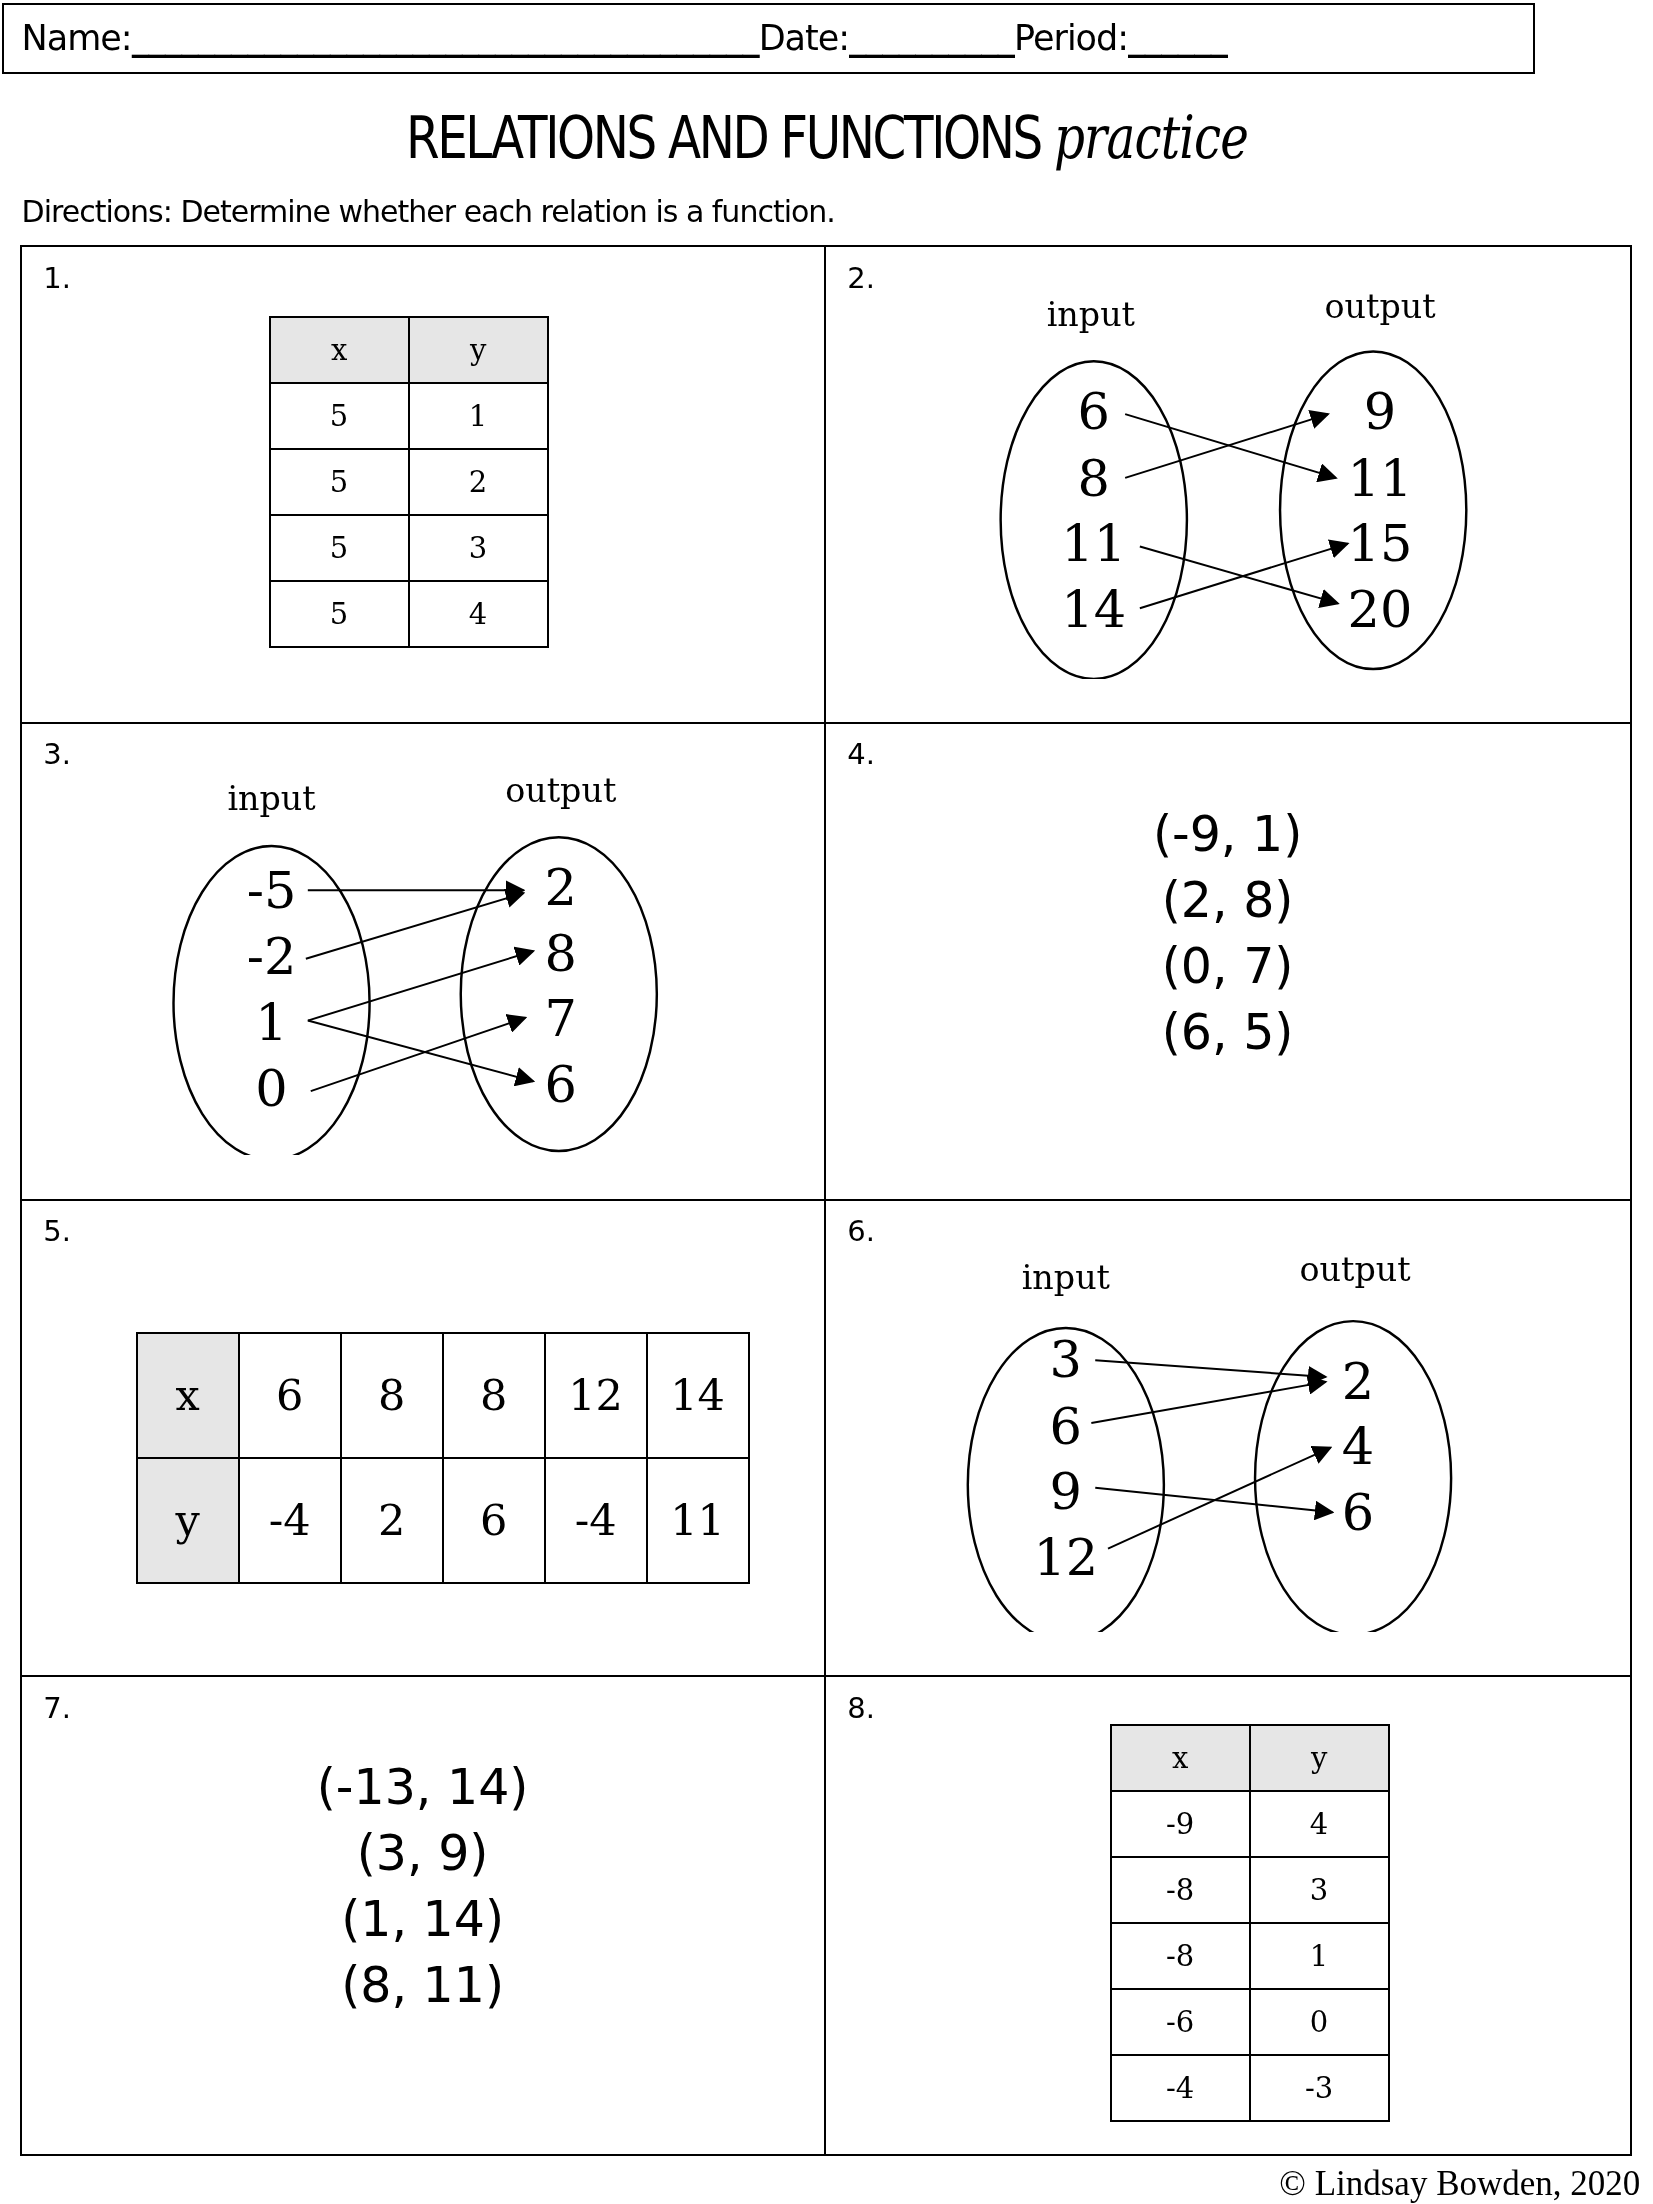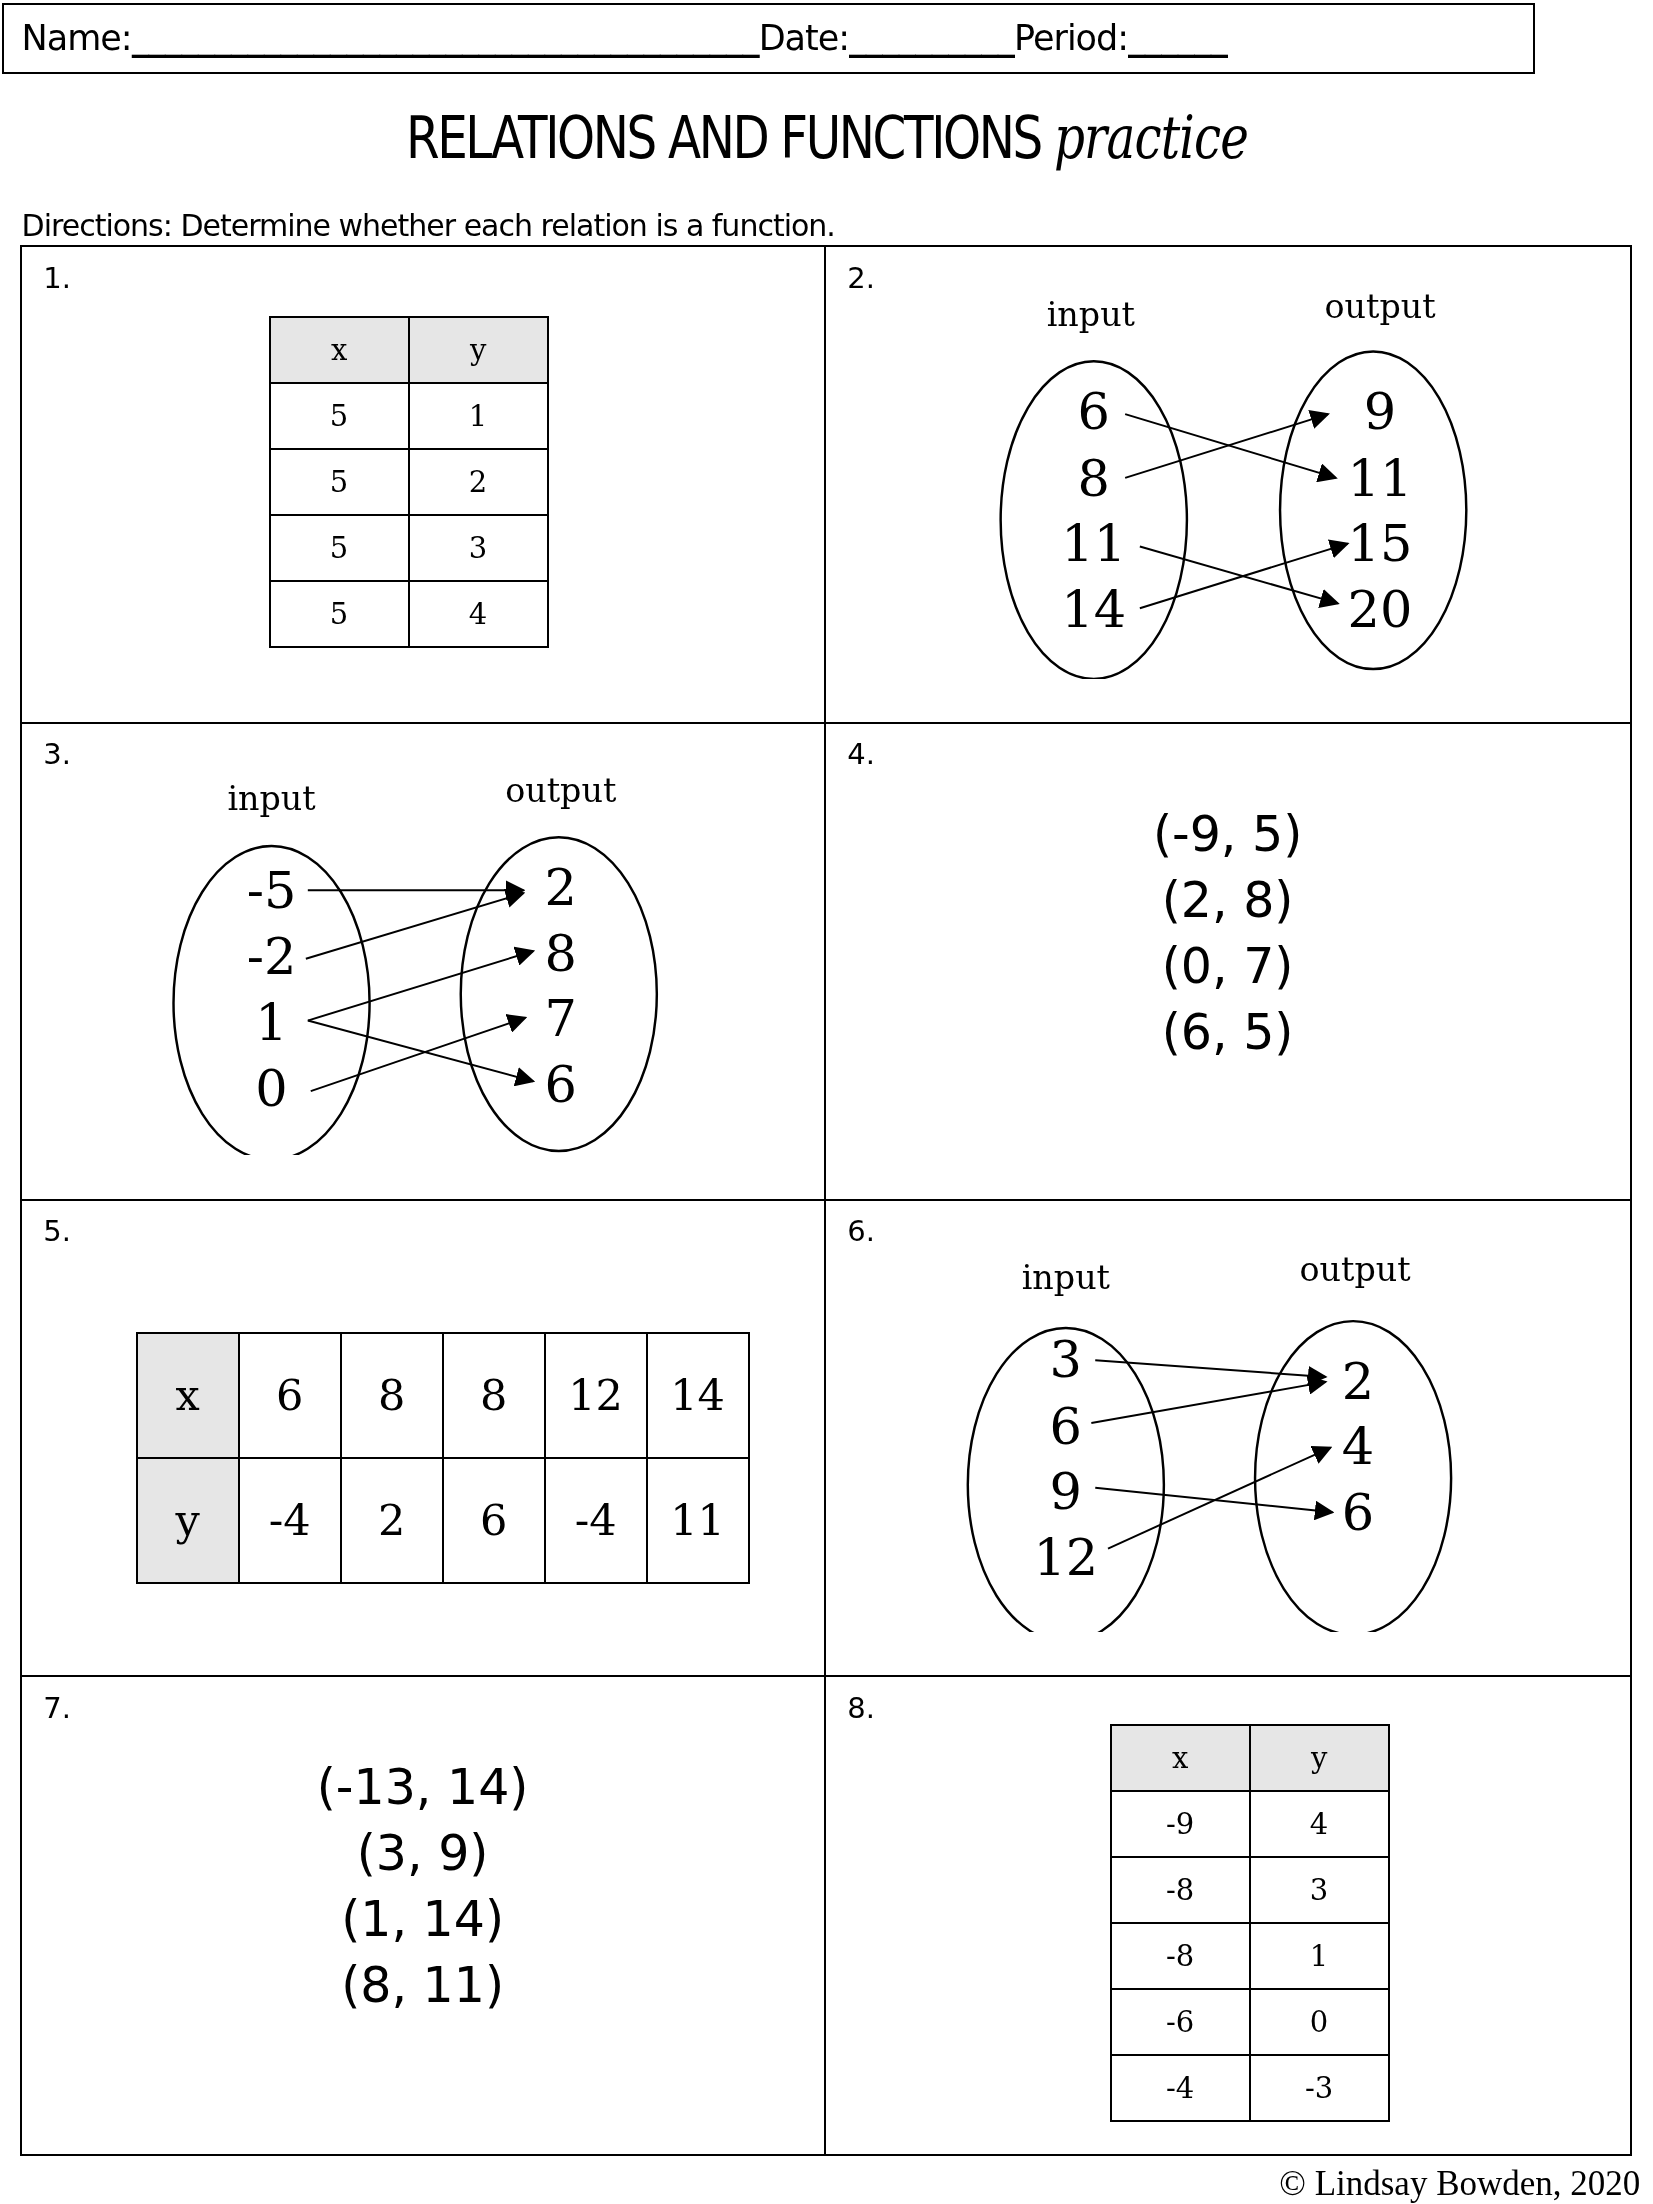--- a/index.html
+++ b/index.html
@@ -1,21 +1,21 @@
 <!DOCTYPE html>
 <html><head>
 <meta charset="utf-8">
 <style>
   html, body { margin:0; padding:0; background:#fff; }
   body { width:1654px; height:2204px; position:relative; font-family:"DejaVu Serif", serif; color:#000; overflow:hidden; }
   .hdr { position:absolute; left:2px; top:2.9px; width:1533px; height:71px; border:2.9px solid #000; box-sizing:border-box; font-family:"DejaVu Sans", sans-serif; font-size:35px; display:flex; align-items:center; padding-left:17.6px; letter-spacing:-1px; }
   .hdr .blank { flex:0 0 auto;font-weight:bold; }
   .title { position:absolute; top:103px; left:0; width:1654px; text-align:center; font-family:"DejaVu Sans", sans-serif; font-size:59px; letter-spacing:-2.9px; transform:scaleX(0.82); }
   .title .script { font-family:"DejaVu Serif", serif; font-style:italic; letter-spacing:-1px; }
-  .dir { position:absolute; left:21.6px; top:208px; font-family:"DejaVu Sans", sans-serif; font-size:30px; letter-spacing:-1px; }
+  .dir { position:absolute; left:21.6px; top:194px; font-family:"DejaVu Sans", sans-serif; font-size:30px; letter-spacing:-1px; }
   .grid { position:absolute; left:19.6px; top:245px; width:1612px; height:1911px; border:2.9px solid #000; box-sizing:border-box; display:grid; grid-template-columns:1fr 1fr; grid-template-rows:repeat(4,1fr); }
   .cell { position:relative; border-right:2.9px solid #000; border-bottom:2.9px solid #000; }
   .cell:nth-child(2n){ border-right:none; }
   .cell:nth-last-child(-n+2){ border-bottom:none; }
   .num { position:absolute; left:21.6px; top:13.7px; font-family:"DejaVu Sans", sans-serif; font-size:29px; }
   table.t { position:absolute; border-collapse:collapse; font-family:"DejaVu Serif", serif; }
   table.t td { border:2.9px solid #000; text-align:center; }
   table.t td.h { background:#e6e6e6; }
   .pairs { position:absolute; width:100%; text-align:center; font-family:"DejaVu Sans", sans-serif; font-size:49px; line-height:66px; }
   svg.map { position:absolute; }
@@ -130,21 +130,21 @@
         <line x1="162" y1="283" x2="392" y2="212"></line>
         <line x1="162" y1="283" x2="392" y2="345"></line>
         <line x1="165" y1="355" x2="384" y2="280"></line>
       </g>
     </svg>
   </div>
 
   <div class="cell">
     <div class="num">4.</div>
     <div class="pairs" style="top:78px">
-      <div>(-9, 5)</div>
+      <div>(-9, 1)</div>
       <div>(2, 8)</div>
       <div>(0, 7)</div>
       <div>(6, 5)</div>
     </div>
   </div>
 
   <div class="cell">
     <div class="num">5.</div>
     <table class="t" style="left:114px; top:131px; font-size:43px;">
       <tbody>

